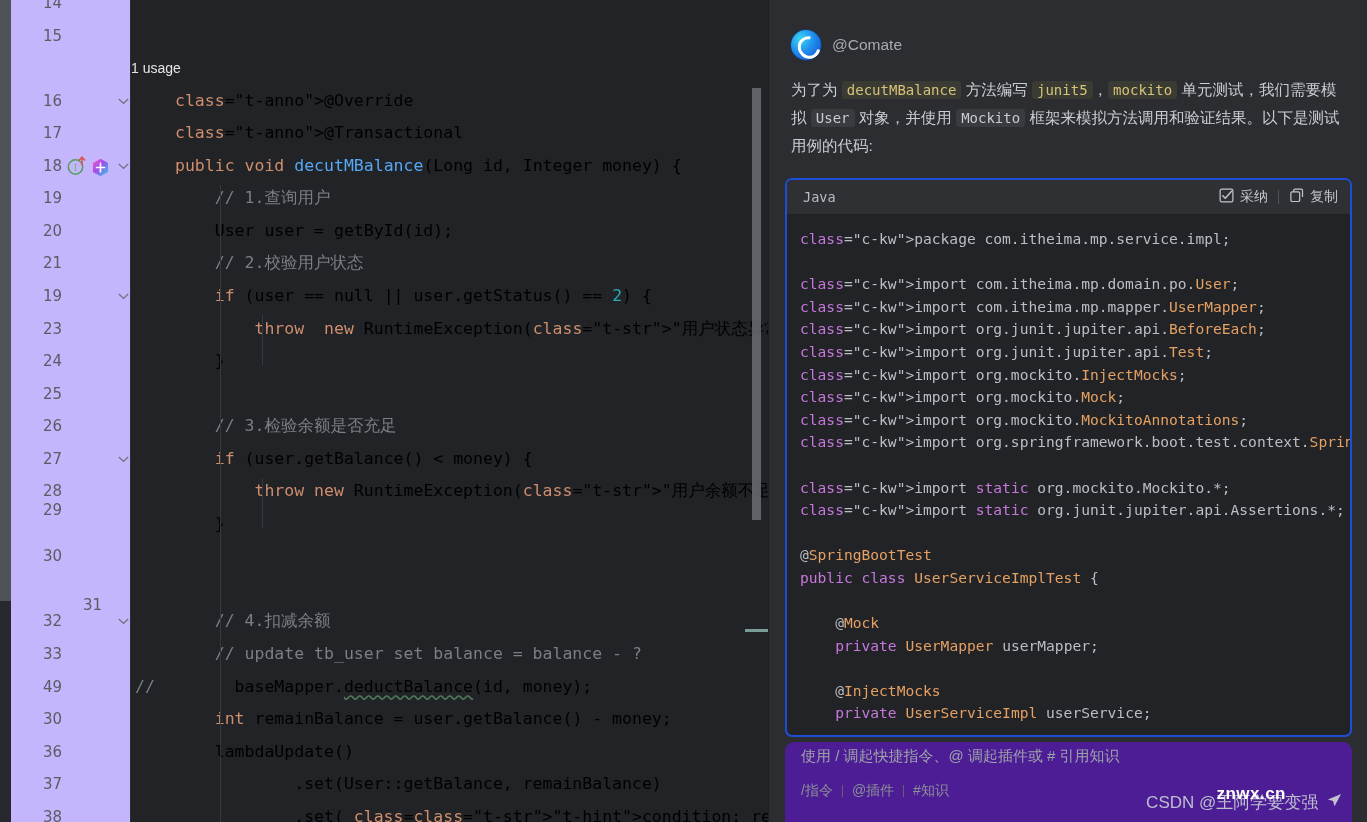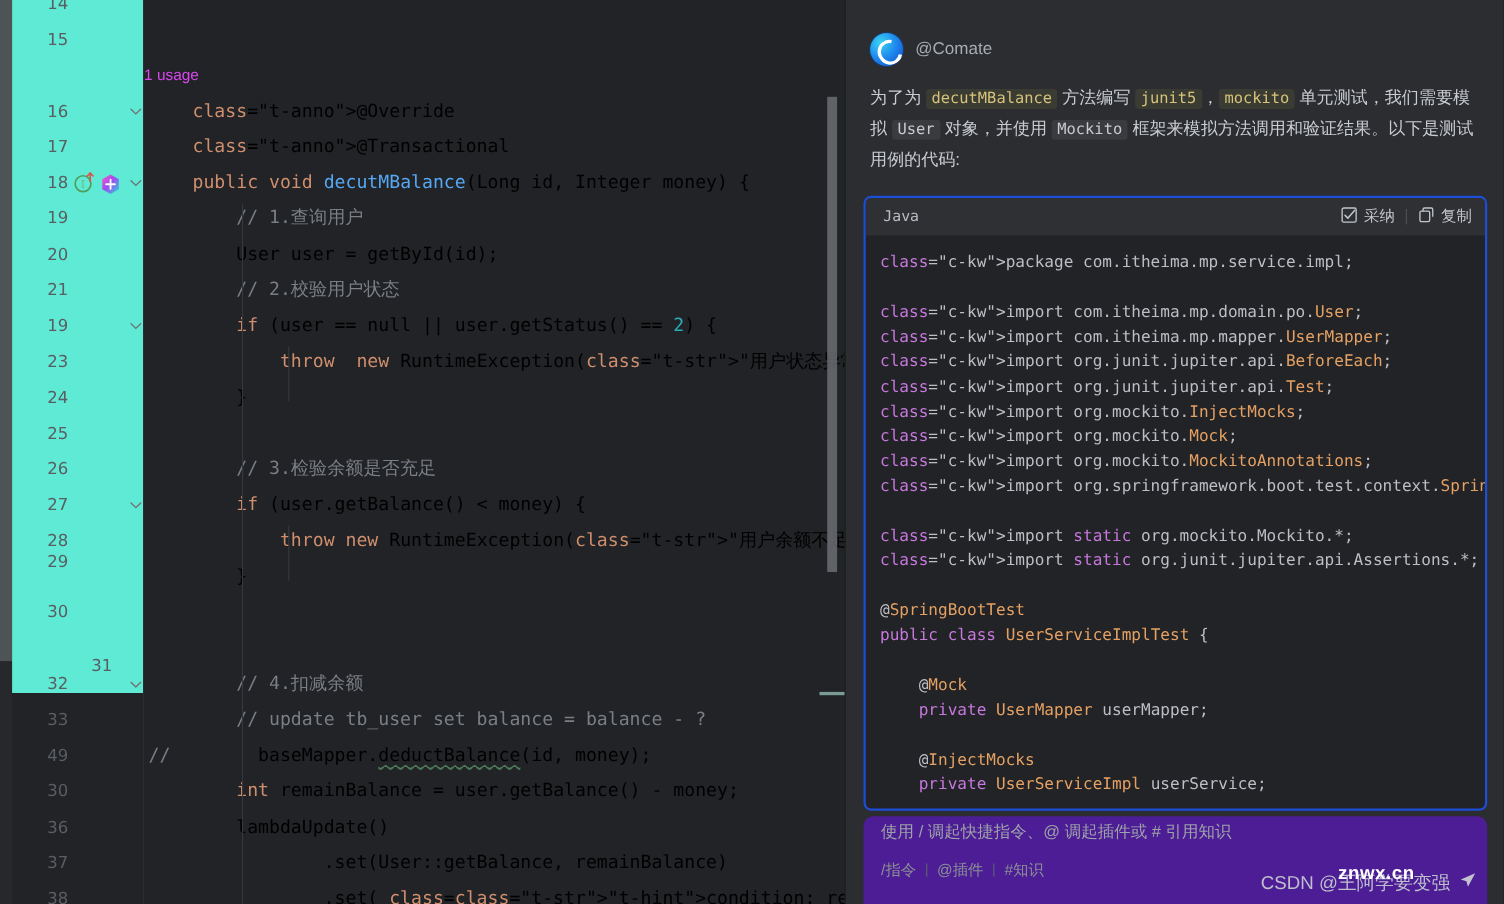--- a/index.html
+++ b/index.html
@@ -20,22 +20,22 @@
   
   .editor-rail {
     position: absolute; left: 0; top: 0; width: 11px; height: 822px;
     background: #26282b;
   }
   .editor-rail-thumb {
     position: absolute; left: 0; top: 0; width: 11px; height: 601px;
     background: #565a5e; opacity: .85;
   }
   .editor-gutter {
-    position: absolute; left: 11px; top: 0; width: 119px; height: 630px;
-    background: #5eead4;
+    position: absolute; left: 11px; top: 0; width: 119px; height: 822px;
+    background: #c4b5fd;
   }
   .gutter-sep {
     position: absolute; left: 130px; top: 0; width: 1px; height: 822px;
     background: #2b2d30;
   }
   .gline {
     position: absolute; left: 0; width: 119px; height: 32.55px;
     font-family: "DejaVu Sans", sans-serif;
     font-size: 15px; color: #5a5d61;
     line-height: 32.55px;
@@ -63,21 +63,21 @@
   }
   .cl { position: absolute; left: 0; height: 32.55px; white-space: pre; }
   .indent-guide {
     position: absolute; width: 1px; background: #35383c;
   }
   
   .t-kw    { color: #cf8e6d; }
   .t-meth  { color: #56a8f5; }
   .t-num   { color: #2aacb8; }
   .t-cmt   { color: #7a7e85; }
-  .t-usage { color: #d946ef; font-family: "Liberation Sans", sans-serif; font-size: 14px; }
+  .t-usage { color: #e5e5e5; font-family: "Liberation Sans", sans-serif; font-size: 14px; }
   .squiggle {
     text-decoration: underline;
     text-decoration-style: wavy;
     text-decoration-color: #4d7a5a;
     text-underline-offset: 3px;
   }
   .editor-vscroll {
     position: absolute; left: 752px; top: 88px; width: 9px; height: 432px;
     background: #6a6e73; border-radius: 0; opacity: .85;
   }

